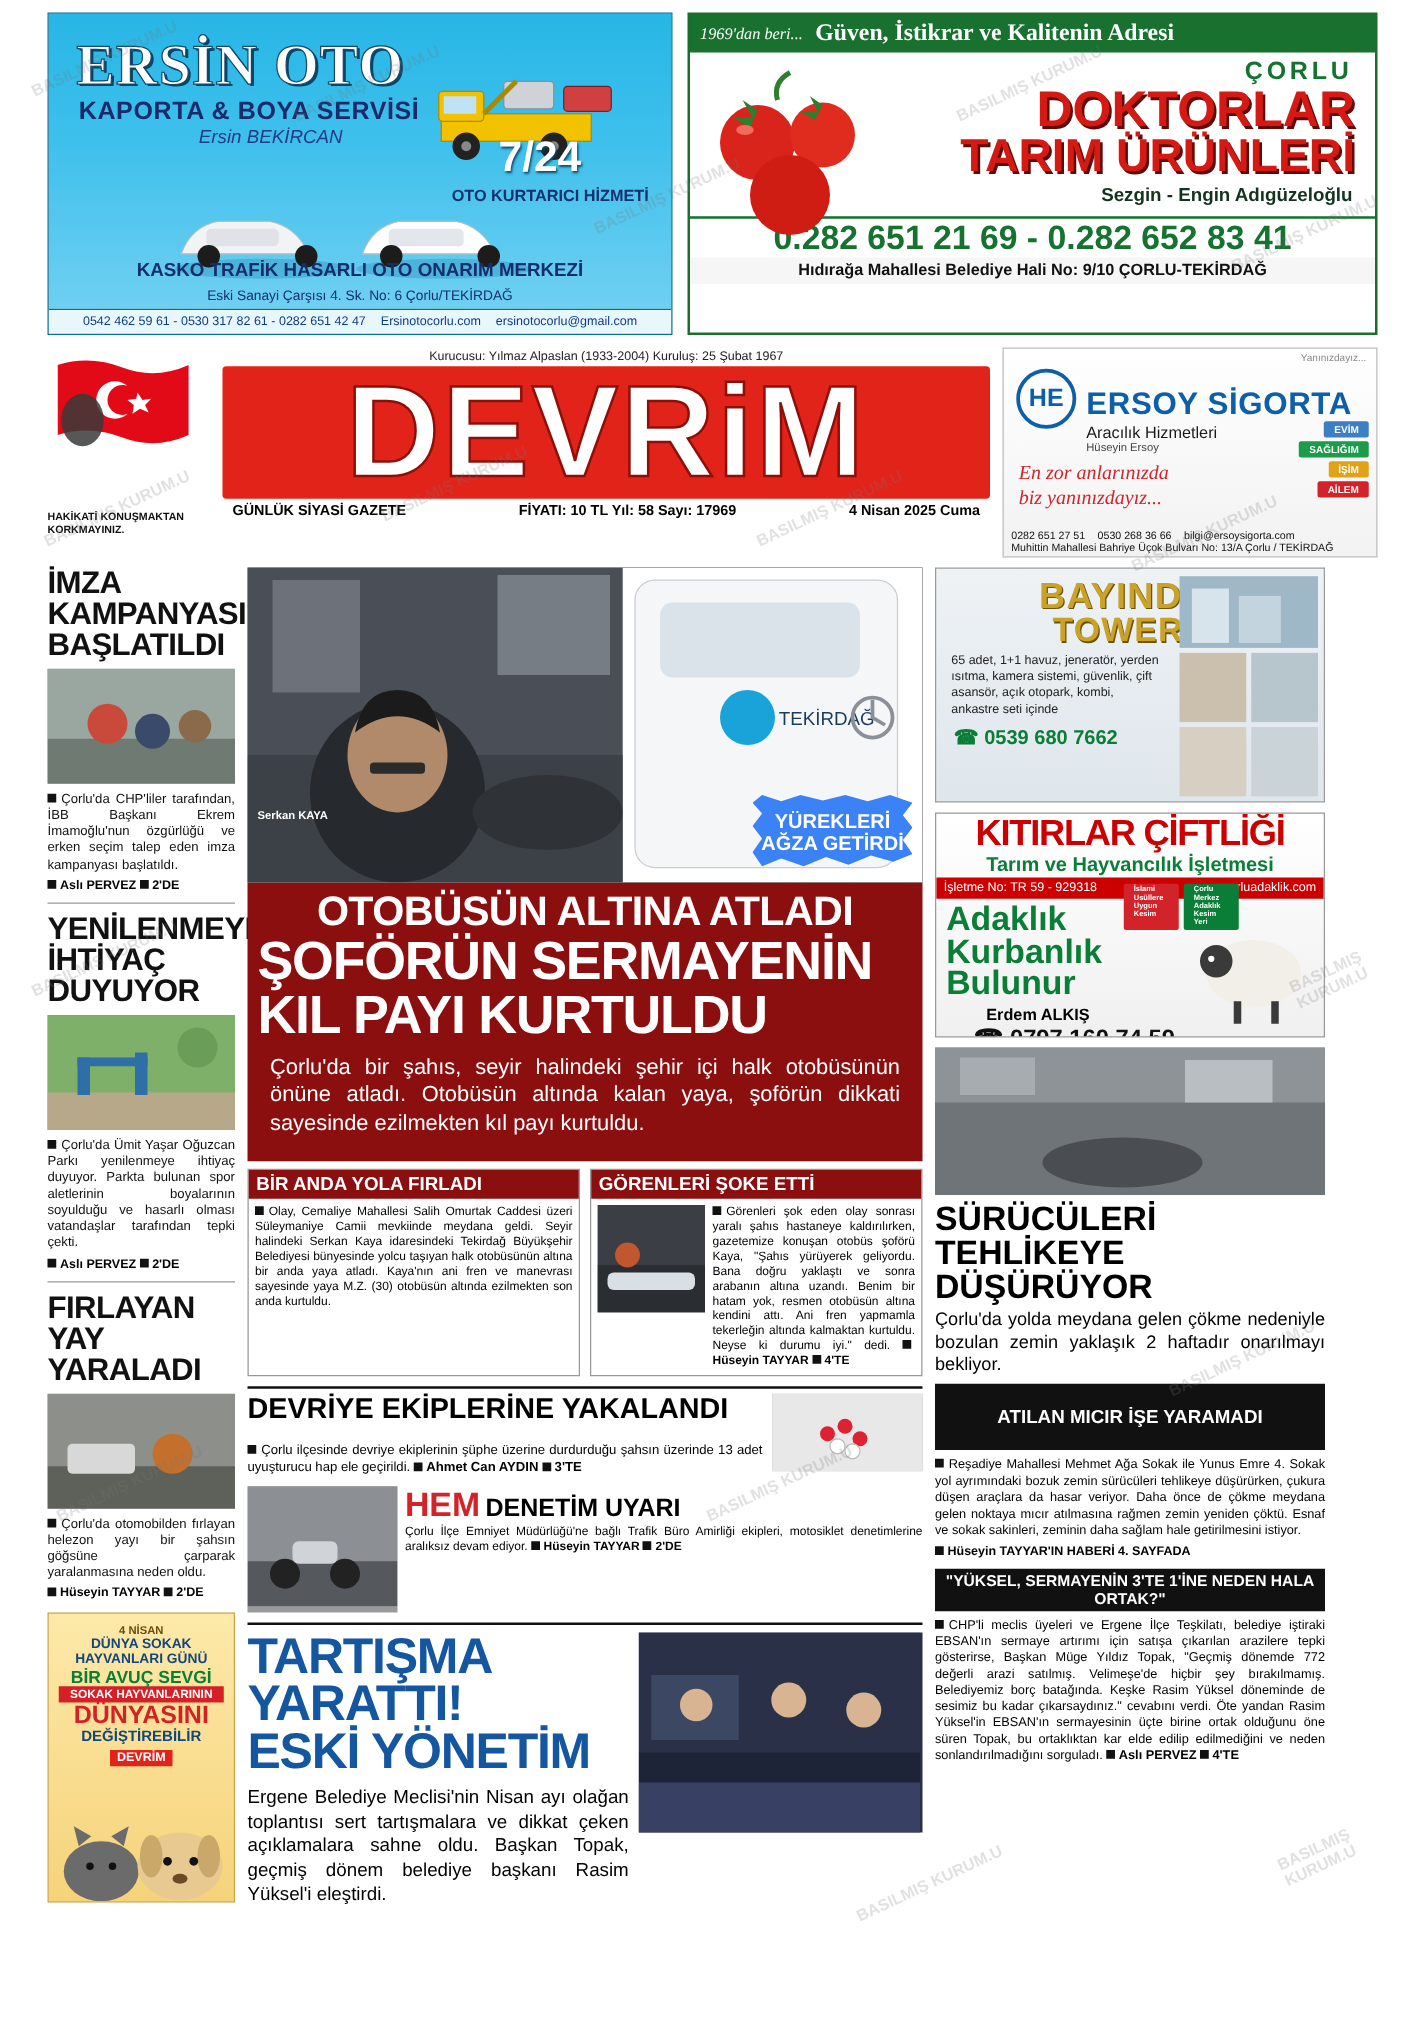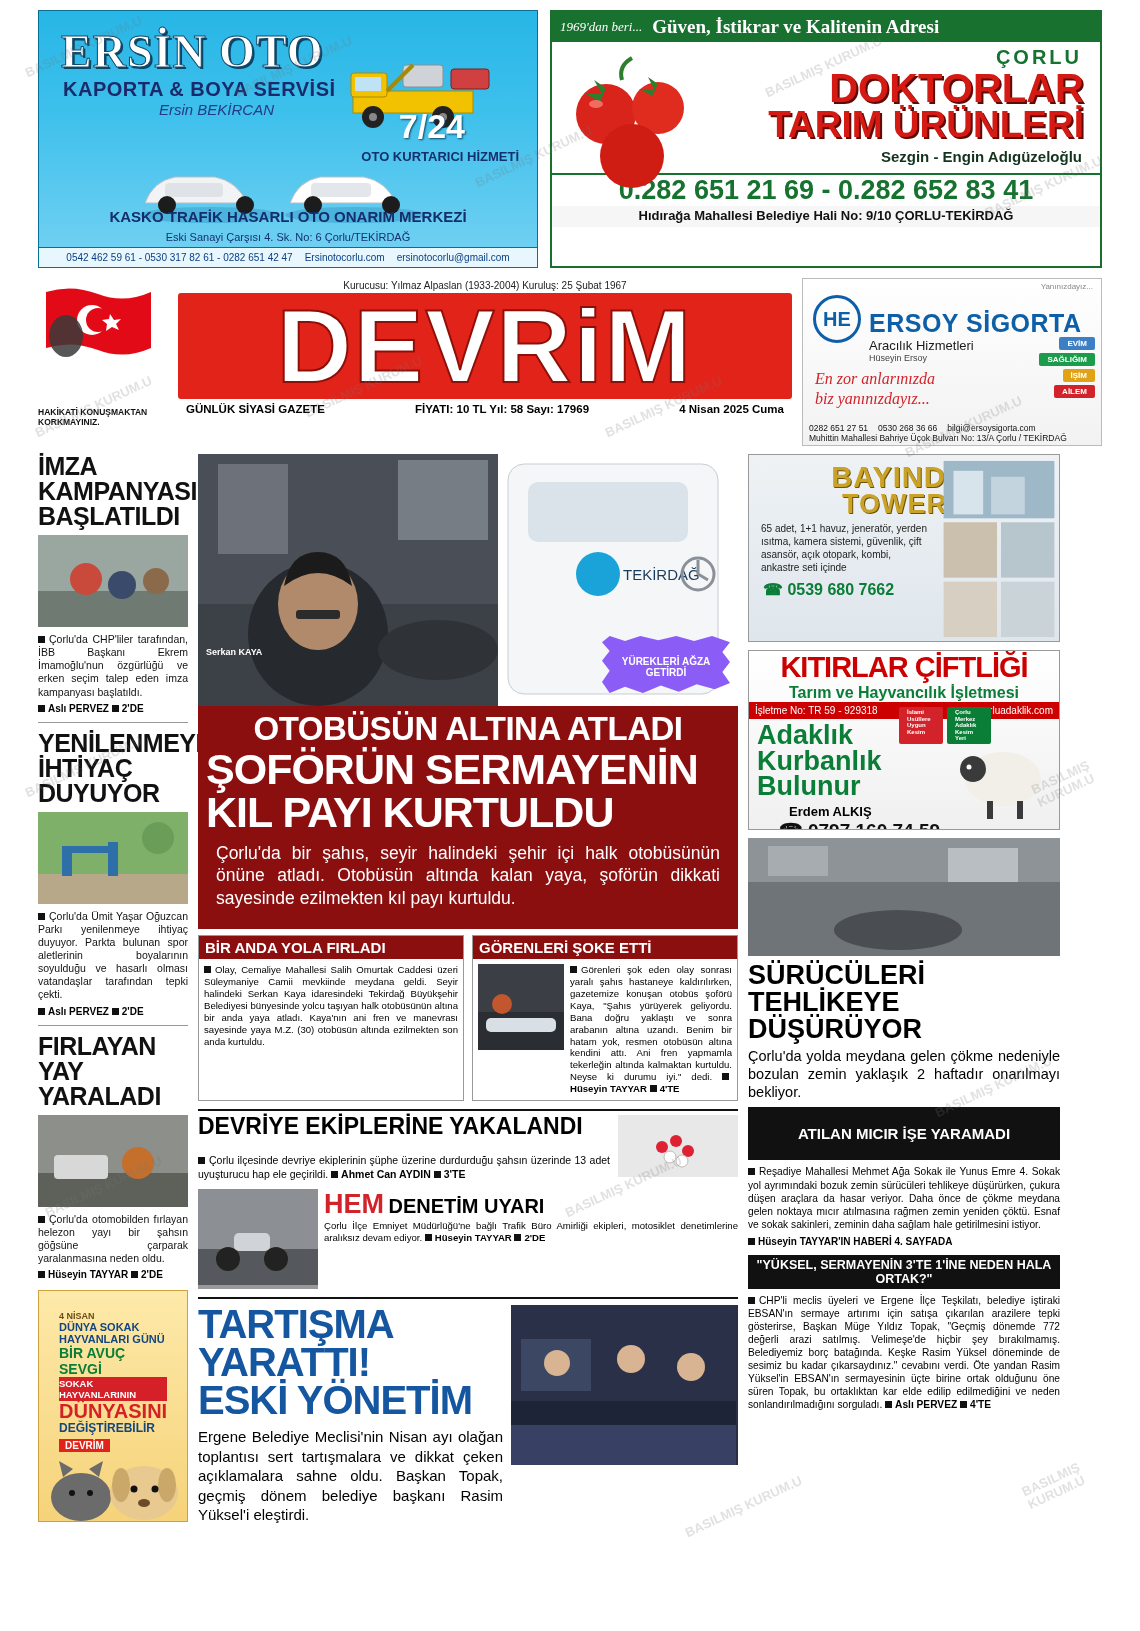--- a/index.html
+++ b/index.html
@@ -118,22 +118,22 @@
   .hl-photo { width: 100%; height: 92px; margin: 6px 0; background:#888; position: relative; overflow:hidden;}
   .hl-text { font-size: 10.5px; line-height: 1.25; color:#111; text-align: justify; }
   .bullet { display:inline-block; width:7px; height:7px; background:#111; margin-right: 4px; }
   .byline { font-size: 10px; font-weight: bold; margin-top: 4px; }
   .sq { display:inline-block; width:7px;height:7px;background:#111;margin-right:3px; }
   .hr { border-top: 1px solid #999; margin: 8px 0; }
 
   
   .main-photo { width: 100%; height: 252px; position: relative; overflow: hidden; background:#4a4a50; }
   .burst {
-    position:absolute; right: 8px; bottom: 8px; width: 128px; height: 62px; background:#8b5cf6; color:#fff;
-    display:flex; align-items:center; justify-content:center; text-align:center; font-weight:bold; font-size:10px;
+    position:absolute; right: 8px; bottom: 8px; width: 128px; height: 62px; background:#3b82f6; color:#fff;
+    display:flex; align-items:center; justify-content:center; text-align:center; font-weight:bold; font-size:16px;
     clip-path: polygon(6% 0,18% 8%,30% 0,44% 7%,58% 0,72% 8%,86% 0,100% 10%,94% 26%,100% 42%,94% 58%,100% 76%,88% 86%,74% 78%,60% 90%,46% 80%,32% 92%,18% 82%,6% 92%,0 74%,6% 56%,0 40%,6% 24%,0 10%);
     line-height: 1.15;
   }
   .kaya-label { position:absolute; left: 8px; bottom: 48px; color:#fff; font-size: 9px; font-weight: bold; line-height:1.1;}
   .head-block { background: #8c0f10; color: #fff; padding: 4px 8px 10px; }
   .h1a { font-size: 33px; font-weight: bold; letter-spacing: -.5px; text-align: center;}
   .h1b { font-size: 43px; font-weight: bold; line-height: 1.0; letter-spacing: -1px; }
   .h1c { font-size: 43px; font-weight: bold; line-height: 1.0; letter-spacing: -1px; }
   .lede { color:#fff; font-size: 17.5px; line-height: 1.28; padding: 8px 10px 10px; text-align: justify; }
   .subboxes { display: flex; gap: 8px; margin-top: 6px; }
@@ -142,21 +142,21 @@
   .subbox .body { display: flex; gap: 6px; padding: 5px; }
   .subbox p { font-size: 9.6px; line-height: 1.24; text-align: justify; }
   .subbox .thumb { width: 86px; height: 86px; flex: none; background:#777; overflow:hidden; position:relative;}
 
   .devriye { margin-top: 8px; border-top: 2px solid #111; padding-top: 4px; display:flex; gap: 8px;}
   .devriye h3 { font-size: 23px; font-weight: bold; line-height: 1; }
   .devriye p { font-size: 10.5px; line-height: 1.3; margin-top: 16px; text-align: justify;}
   .devriye .thumb { width: 120px; height: 62px; background:#bbb; flex:none; position:relative; overflow:hidden;}
 
   .hem-row { display:flex; gap: 8px; margin-top: 8px; align-items: stretch; }
-  .hayvan-box { width: 140px; background: linear-gradient(180deg,#fde9a9,#f6d37a); border:1px solid #caa23f; padding: 20px; position: relative; overflow:hidden;}
+  .hayvan-box { width: 140px; background: linear-gradient(180deg,#fde9a9,#f6d37a); border:1px solid #caa23f; padding: 8px; text-align:center; position: relative; overflow:hidden;}
   .hb-4nisan { font-size: 9px; font-weight:bold; color:#6b4c12; }
   .hb-dunya { font-size: 11px; font-weight: bold; color: #14467e; line-height:1.1; }
   .hb-bir { font-size: 14px; font-weight: bold; color:#0a7d37; }
   .hb-sokak { background:#d62027; color:#fff; font-size: 9.5px; font-weight:bold; padding: 1px 0; }
   .hb-dunya2 { font-size: 20px; font-weight: bold; color:#d62027; line-height:1;}
   .hb-deg { font-size: 12px; font-weight:bold; color:#14467e; }
   .hb-devrim { background:#e2231a; color:#fff; font-size: 10px; font-weight:bold; display:inline-block; padding: 1px 6px; margin-top: 4px;}
   .moto { flex:1; display:flex; gap:6px; }
   .moto .ph { width: 120px; background:#999; position:relative; overflow:hidden;}
   .hem-word { color:#d2232a; font-size: 27px; font-weight: bold; }

